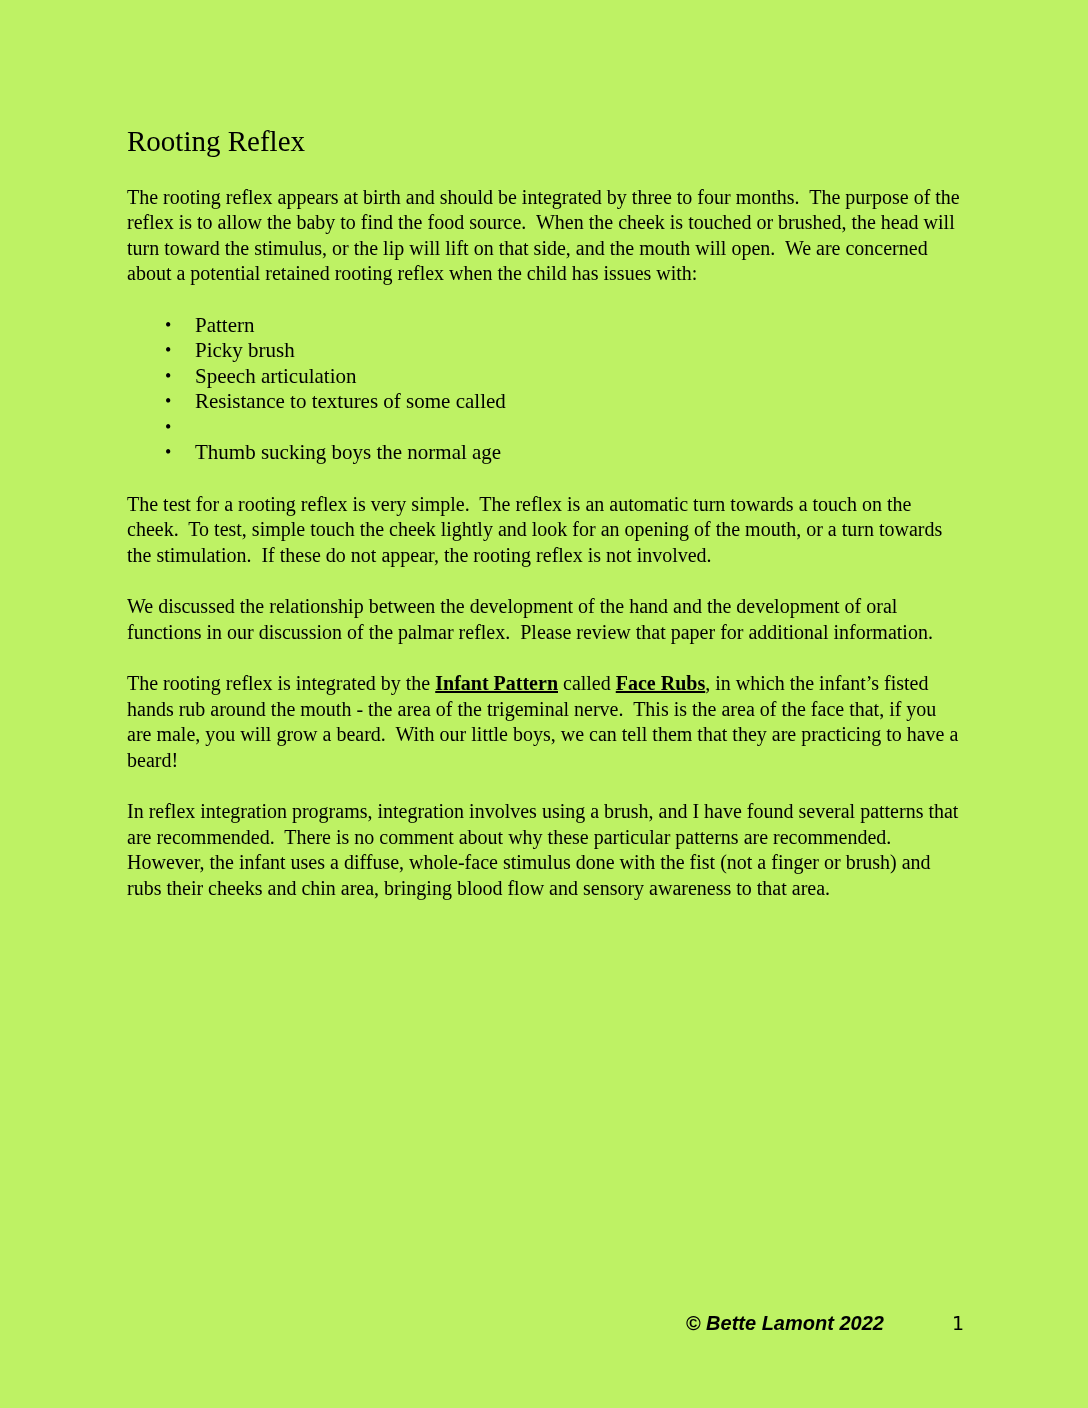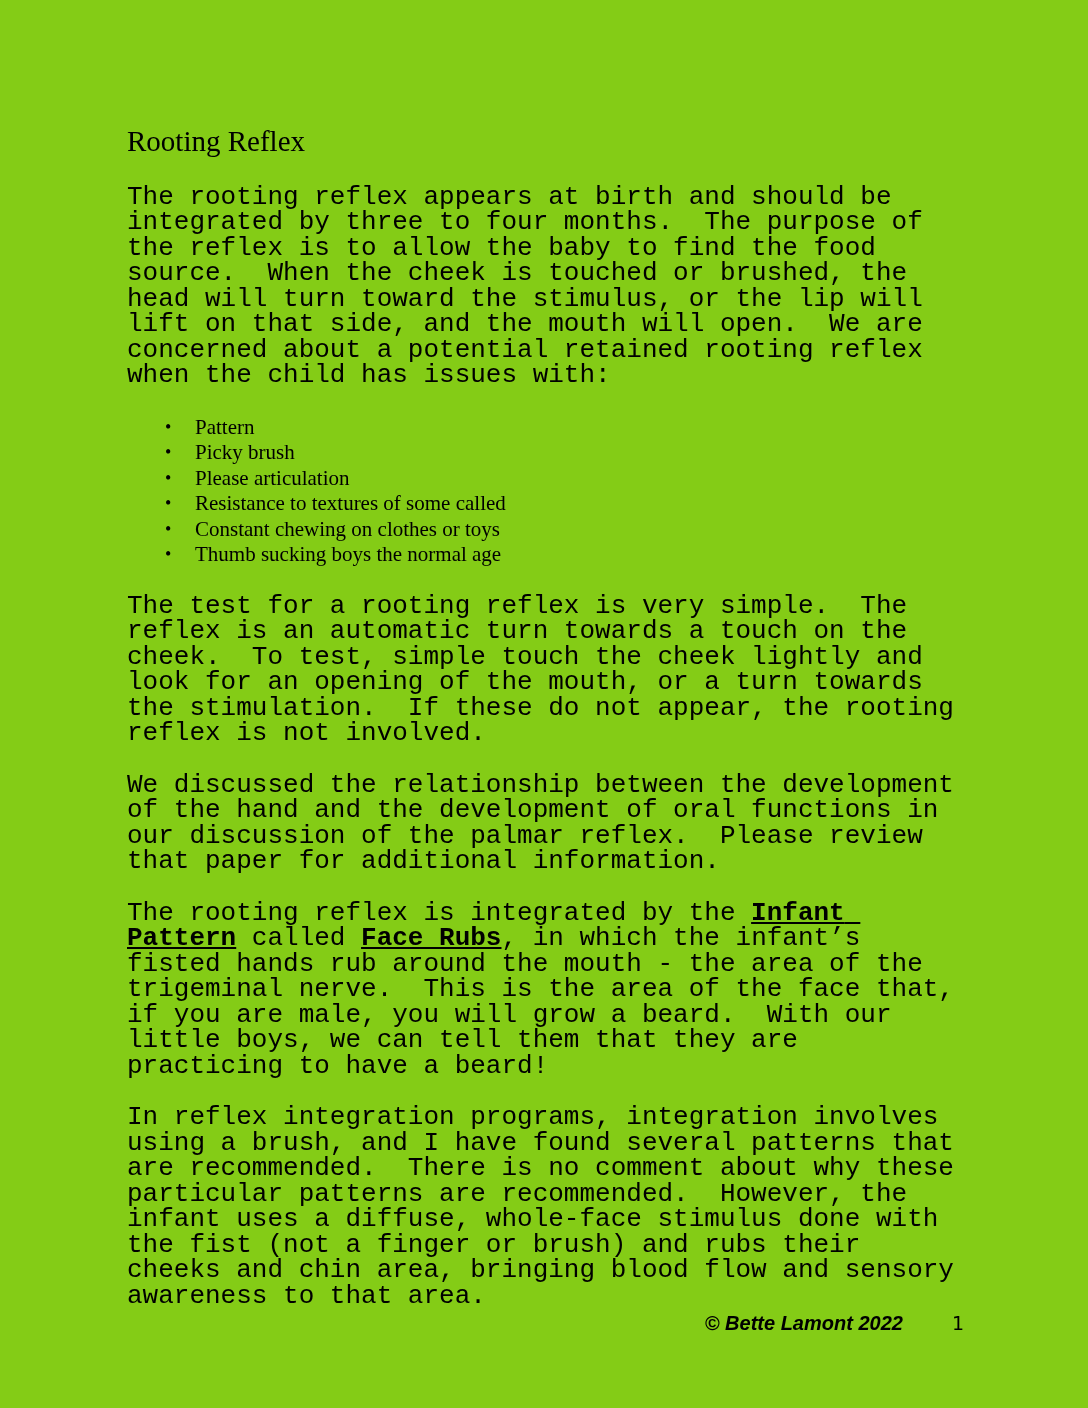--- a/index.html
+++ b/index.html
@@ -4,43 +4,42 @@
 <style>
   html, body {
     margin: 0;
     padding: 0;
     background: #ffffff;
   }
   .page {
     position: relative;
     width: 1088px;
     height: 1408px;
-    background: #84cc16;
+    background: #bef264;
     color: #000000;
     font-family: "Liberation Serif", serif;
     overflow: hidden;
   }
   .content {
     position: absolute;
     left: 127px;
     top: 126px;
     width: 835px;
   }
   .doc-title {
     font-size: 29px;
     font-weight: normal;
     line-height: 1.1;
     margin: 0 0 27px 0;
   }
   .para {
-    font-size: 26px;
+    font-size: 20px;
     line-height: 25.5px;
     margin: 0 0 26px 0;
     white-space: pre-wrap;
-    font-family: Liberation Mono, monospace;
   }
   ul.bullet-list {
     list-style: none;
     margin: 0 0 26px 0;
     padding: 0;
   }
   ul.bullet-list li {
     font-size: 21px;
     line-height: 25.5px;
     padding-left: 38px;
@@ -52,21 +51,21 @@
     font-size: 18px;
   }
   .b { font-weight: bold; margin-top: 39px; }
   .u { text-decoration: underline; }
   .footer {
     position: absolute;
     top: 1312px;
     right: 124px;
     display: flex;
     align-items: flex-start;
-    gap: 49px;
+    gap: 68px;
   }
   .copyright {
     font-family: "Liberation Sans", sans-serif;
     font-weight: bold;
     font-style: italic;
     font-size: 20px;
   }
   .page-number {
     font-family: "DejaVu Sans", sans-serif;
     font-size: 19px;
@@ -86,29 +85,28 @@
       <li>
         <span class="bullet-marker">•</span>
         <span>Pattern</span>
       </li>
       <li>
         <span class="bullet-marker">•</span>
         <span>Picky brush</span>
       </li>
       <li>
         <span class="bullet-marker">•</span>
-        <span>Please articulation</span>
+        <span>Speech articulation</span>
       </li>
       <li>
         <span class="bullet-marker">•</span>
         <span>Resistance to textures of some called</span>
       </li>
       <li>
         <span class="bullet-marker">•</span>
-        <span>Constant chewing on clothes or toys</span>
       </li>
       <li>
         <span class="bullet-marker">•</span>
         <span>Thumb sucking boys the normal age</span>
       </li>
     </ul>
 
     <p class="para">The test for a rooting reflex is very simple.  The reflex is an automatic turn towards a touch on the cheek.  To test, simple touch the cheek lightly and look for an opening of the mouth, or a turn towards the stimulation.  If these do not appear, the rooting reflex is not involved.</p>
 
     <p class="para">We discussed the relationship between the development of the hand and the development of oral functions in our discussion of the palmar reflex.  Please review that paper for additional information.</p>

